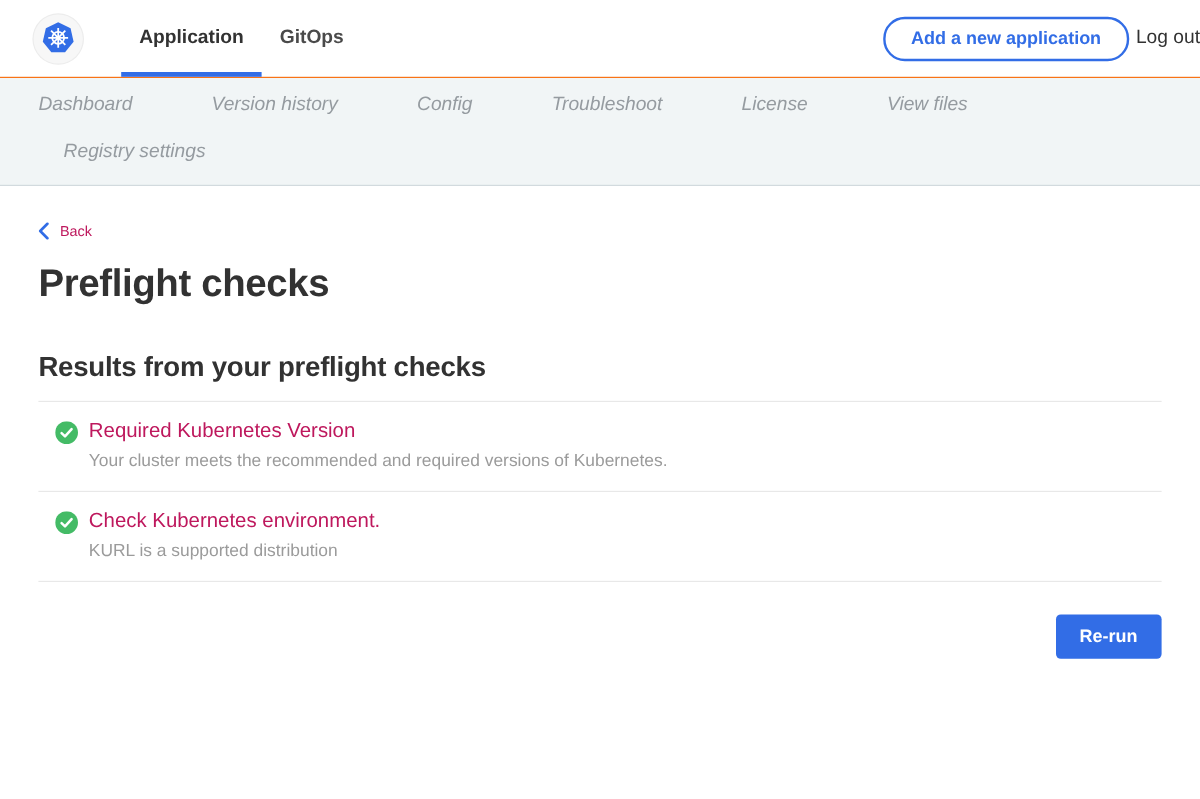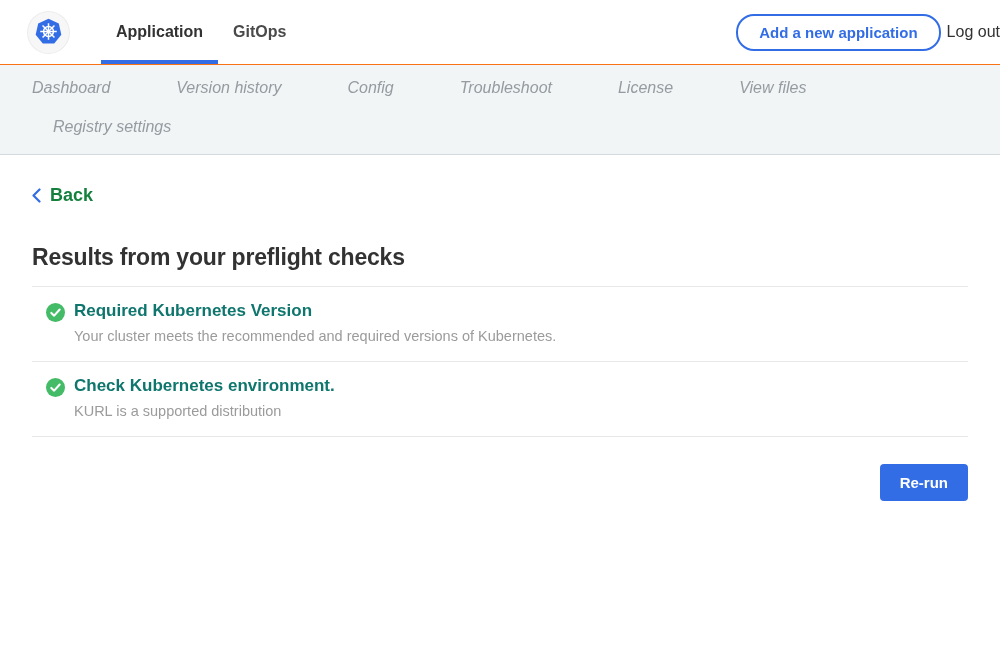--- a/index.html
+++ b/index.html
@@ -86,23 +86,23 @@
   .subnav-row2 .subnav-item { line-height: 38px; }
 
   
   .content { padding: 0 32px; }
 
   .back-link {
     margin-top: 30px;
     display: inline-flex;
     align-items: center;
     gap: 9px;
-    color: #15803d;
-    font-size: 18px;
-    font-weight: bold;
+    color: #be185d;
+    font-size: 12px;
+    font-weight: normal;
     cursor: pointer;
   }
   .back-link svg { display: block; }
 
   .page-title {
     margin-top: 13px;
     font-size: 32px;
     font-weight: bold;
     color: #323232;
     letter-spacing: -0.3px;
@@ -132,22 +132,22 @@
     gap: 9px;
   }
   .check-list::after {
     content: "";
     display: block;
     border-top: 1px solid #e8e8e8;
   }
   .check-icon { flex: 0 0 auto; margin-top: 2px; }
   .check-title {
     font-size: 17px;
-    font-weight: bold;
-    color: #0f766e;
+    font-weight: normal;
+    color: #be185d;
   }
   .check-desc {
     margin-top: 7px;
     font-size: 14.5px;
     color: #9b9b9b;
   }
 
   .footer-actions {
     display: flex;
     justify-content: flex-end;
@@ -215,20 +215,21 @@
 
 <main class="content">
 
   <div class="back-link">
     <svg width="9" height="15" viewBox="0 0 9 15">
       <polyline points="7.5,1.5 1.5,7.5 7.5,13.5" fill="none" stroke="#326de6" stroke-width="2.2" stroke-linecap="round" stroke-linejoin="round"></polyline>
     </svg>
     <span>Back</span>
   </div>
 
+  <h1 class="page-title">Preflight checks</h1>
 
 
   <h2 class="results-heading">Results from your preflight checks</h2>
 
   <section class="check-list">
 
     <div class="check-item">
       <svg class="check-icon" width="19" height="19" viewBox="0 0 20 20">
         <circle cx="10" cy="10" r="10" fill="#44bb66"></circle>
         <path d="M5.6 10.4 L8.6 13.3 L14.4 6.9" fill="none" stroke="#ffffff" stroke-width="2.2" stroke-linecap="round" stroke-linejoin="round"></path>

